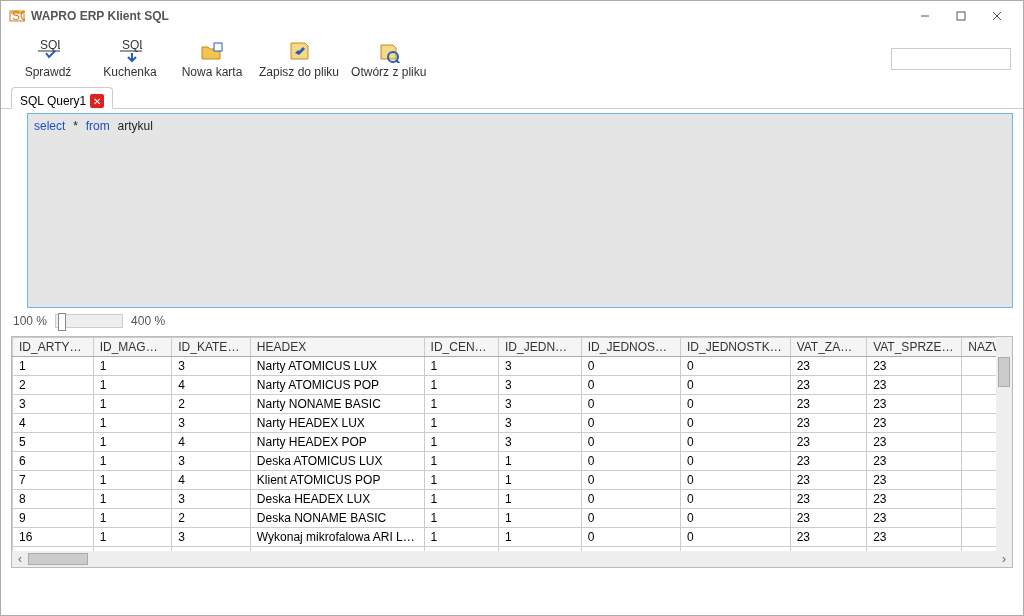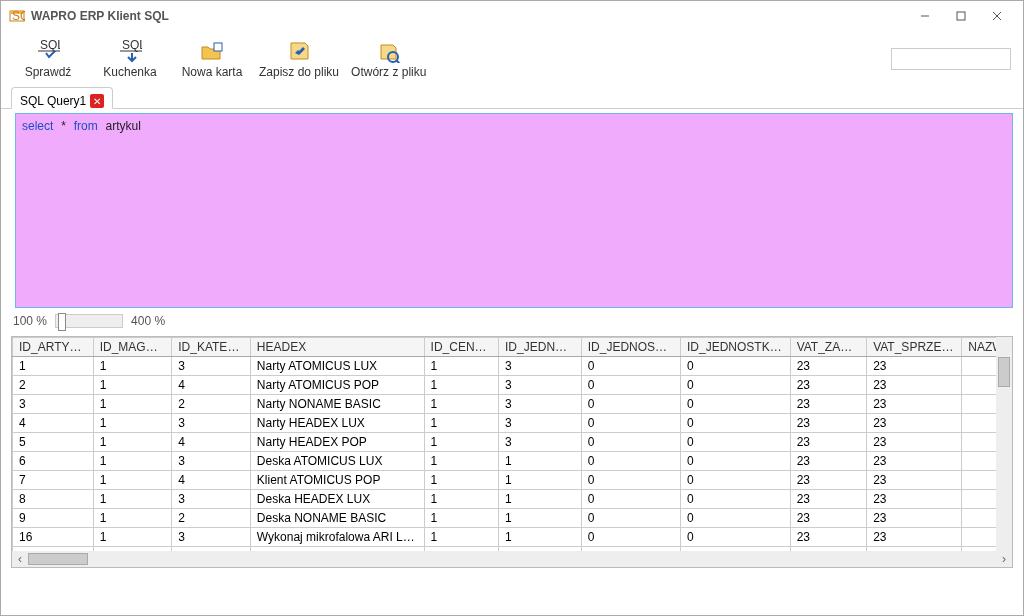--- a/index.html
+++ b/index.html
@@ -12,21 +12,21 @@
 .toolbar { height:56px; display:flex; align-items:center; padding:2px 12px; gap:12px; }
 .tbtn { display:flex; flex-direction:column; align-items:center; justify-content:center; min-width:70px; height:52px; cursor:pointer; }
 .tbtn .ic { width:24px; height:24px; display:flex; align-items:center; justify-content:center; }
 .tbtn .lbl { margin-top:2px; color:#333; font-size:12px; }
 .spacer { flex:1; }
 .search { width:120px; height:22px; border:1px solid #ccc; display:flex; align-items:center; padding:0 4px; }
 .search input { flex:1; border:none; outline:none; font-size:12px; background:transparent; }
 .tabbar { height:22px; border-bottom:1px solid #ccc; display:flex; align-items:flex-end; padding-left:10px; }
 .tab { height:22px; border:1px solid #ccc; border-bottom:1px solid #fff; border-top-left-radius:4px; border-top-right-radius:4px; background:#fff; padding:0 8px; display:flex; align-items:flex-end; gap:4px; position:relative; top:1px; }
 .tab .close { width:14px; height:14px; background:#d22; color:#fff; display:flex; align-items:center; justify-content:center; font-size:10px; border-radius:2px; cursor:pointer; }
-.editor { margin:4px 10px 4px 14px; height:195px; border:1px solid #6cb7e6; padding:4px 6px; font-family:Consolas,monospace; font-size:13px; color:#222; overflow:auto; background:#f0abfc; }
+.editor { margin:4px 10px 4px 26px; height:195px; border:1px solid #6cb7e6; padding:4px 6px; font-family:Consolas,monospace; font-size:13px; color:#222; overflow:auto; background:#e5e5e5; }
 .editor .kw { color:#1a4ec9; }
 .zoomrow { padding:2px 12px 8px 12px; display:flex; align-items:flex-end; gap:8px; color:#555; }
 .slider { width:68px; height:14px; background:#eee; border:1px solid #ccc; position:relative; }
 .slider .knob { position:absolute; left:2px; top:-2px; width:8px; height:18px; background:#fff; border:1px solid #888; }
 .grid-wrap { margin:0 10px 10px 10px; border:1px solid #bbb; height:232px; display:flex; flex-direction:column; }
 .grid-scroll { flex:1; overflow:hidden; position:relative; }
 table { border-collapse:collapse; width:100%; table-layout:fixed; }
 th, td { border:1px solid #ccc; padding:2px 6px; text-align:left; font-size:12px; white-space:nowrap; overflow:hidden; text-overflow:ellipsis; height:19px; }
 th { background:#f5f5f5; font-weight:400; color:#333; border-bottom:1px solid #aaa; }
 .vscroll { position:absolute; right:0; top:0; bottom:0; width:16px; background:#eee; }

